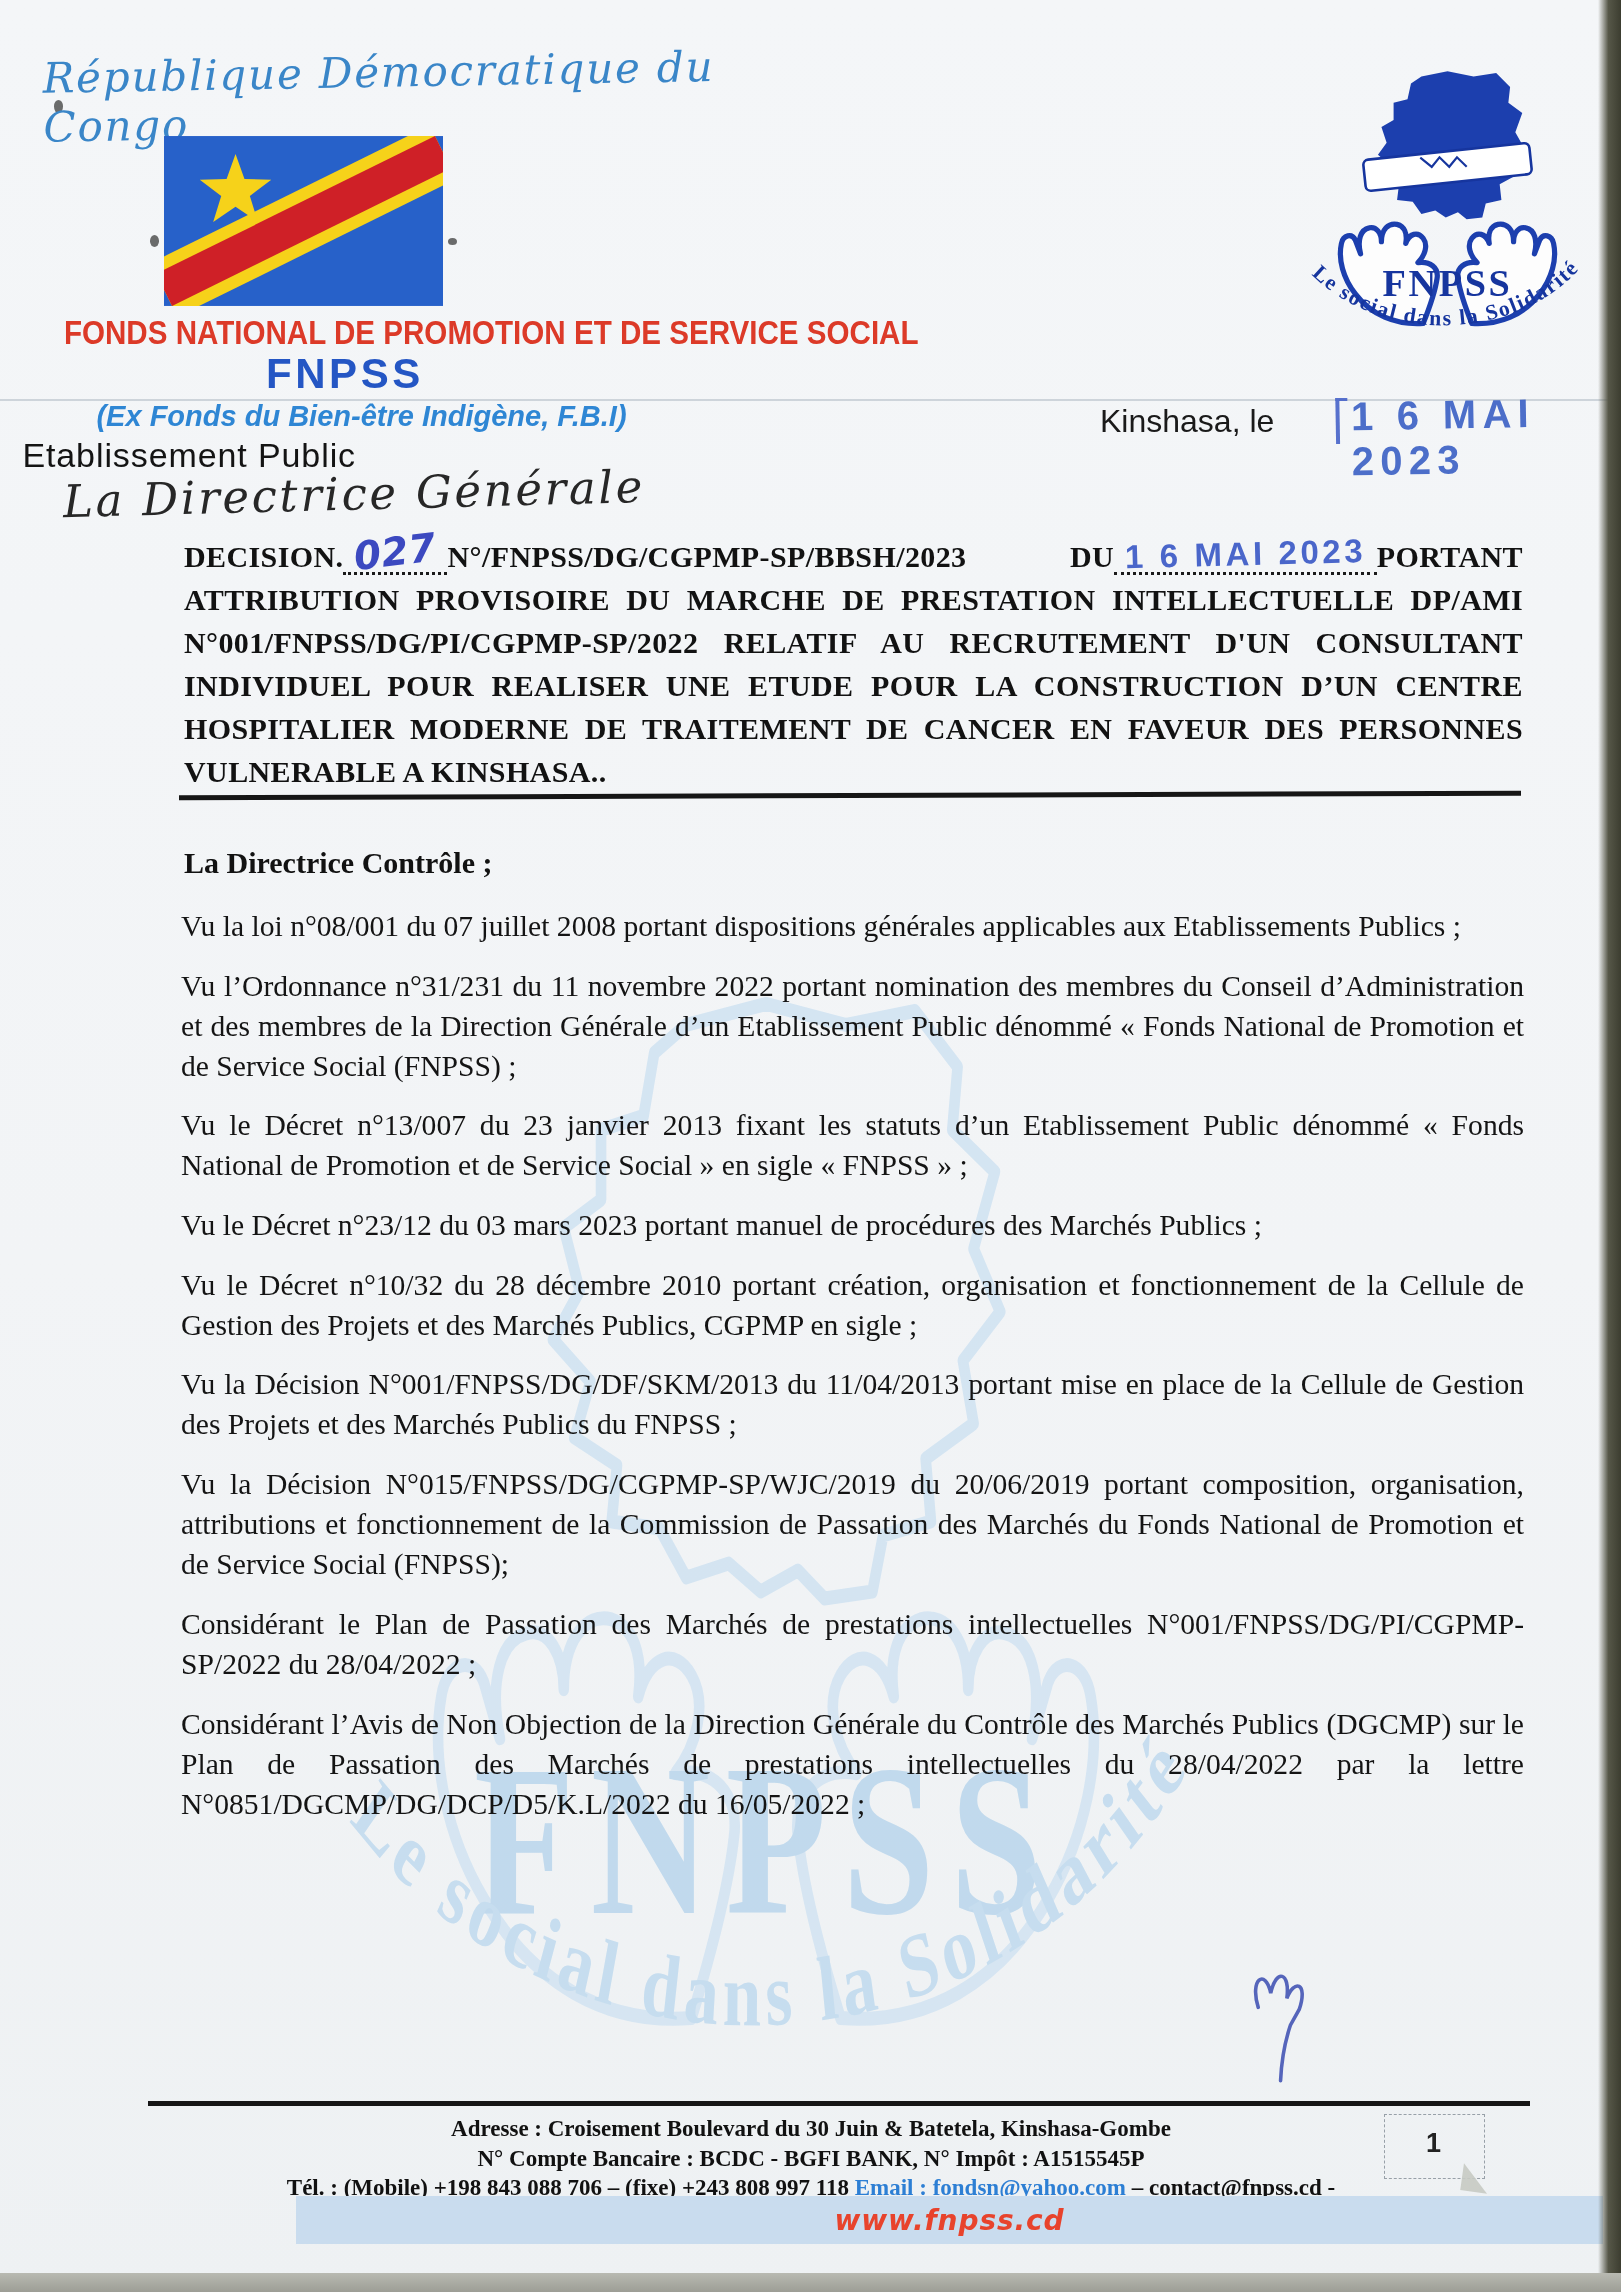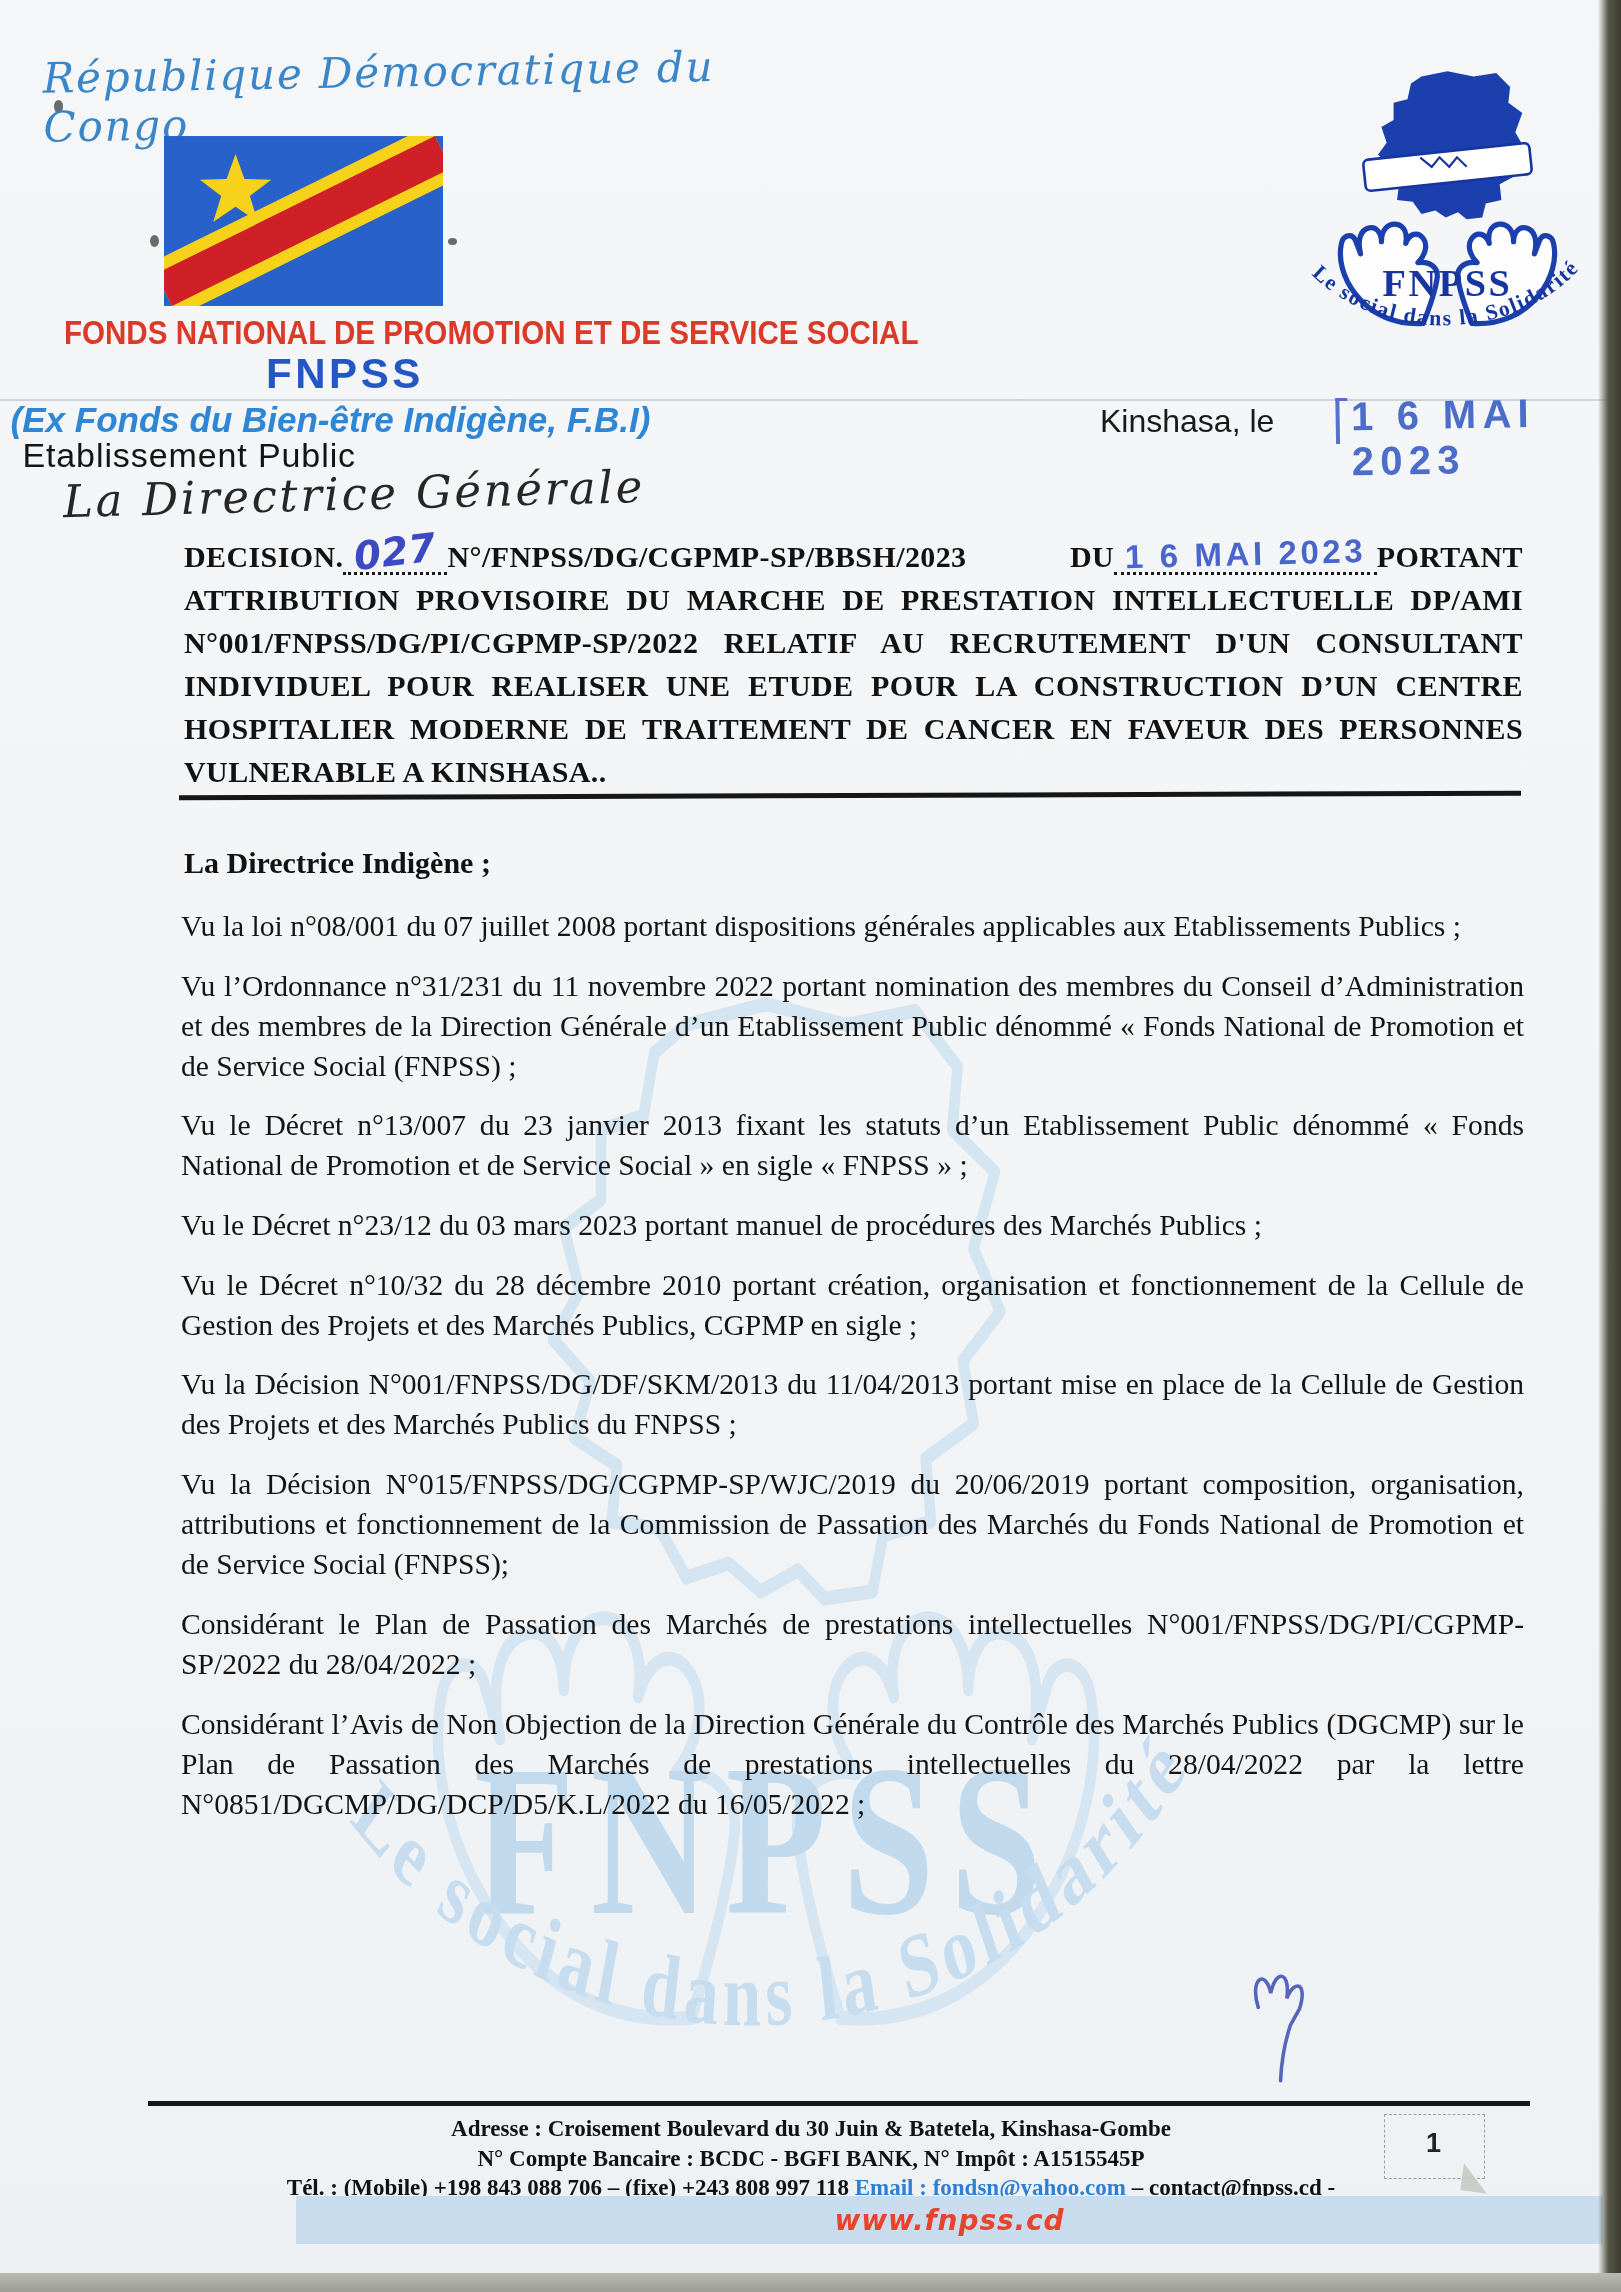--- a/index.html
+++ b/index.html
@@ -27,22 +27,22 @@
   
   .script-blue { position:absolute; left:43px; top:47px; width:770px; z-index:2;
     font-family:"DejaVu Serif",serif; font-style:italic; font-size:42px; letter-spacing:1.8px;
     color:#3a86c8; transform:rotate(-1deg);}
   .flag { position:absolute; left:164px; top:136px; width:279px; height:170px; z-index:2;}
   .org-red { position:absolute; left:22.4px; top:313px; width:645px; text-align:center; z-index:2;
     font-family:"Liberation Sans",sans-serif; font-weight:700; font-size:34px; color:#dc3a28;
     transform:scaleX(.87); transform-origin:center; white-space:nowrap;}
   .org-acronym { position:absolute; left:22.4px; top:350px; width:645px; text-align:center; z-index:2;
     font-family:"Liberation Sans",sans-serif; font-weight:700; font-size:42px; letter-spacing:3.6px; color:#2456c4;}
-  .org-former { position:absolute; left:8px; top:400px; width:645px; text-align:center; z-index:2;
-    font-family:"Liberation Sans",sans-serif; font-style:italic; font-weight:600; font-size:35px; color:#2e86d4;}
+  .org-former { position:absolute; left:39px; top:400px; width:645px; text-align:center; z-index:2;
+    font-family:"Liberation Sans",sans-serif; font-style:italic; font-weight:600; font-size:29px; color:#2e86d4;}
   .org-type { position:absolute; left:22.4px; top:436px; width:645px; z-index:2;
     font-family:"Liberation Sans",sans-serif; font-size:34px; letter-spacing:0.9px; color:#141414;}
   .script-black { position:absolute; left:63px; top:467px; width:627px; z-index:2;
     font-family:"DejaVu Serif",serif; font-style:italic; font-size:45px; letter-spacing:2.7px;
     color:#272727; transform:rotate(-1.5deg);}
   .logo { position:absolute; left:1291px; top:64px; width:313px; height:279px; z-index:2;}
   .logo .solid { fill:#1c3fae; }
   .logo .white-fill { fill:#ffffff; stroke:#16359e; stroke-width:3; }
   .logo .hand { fill:#fdfdfd; stroke:#1c3fae; stroke-width:6; stroke-linejoin:round;}
   .logo .acr { fill:#16359e; font-family:"Liberation Serif",serif; font-weight:bold; font-size:44px; letter-spacing:3px;}
@@ -146,21 +146,21 @@
   <div class="stamp-top">
     <span class="stamp-hook"></span>
     <span>1 6 MAI 2023</span>
   </div>
 
   <div class="title-block">
     <span>DECISION.</span><span class="dotted-wrap"><span class="handwritten">027</span></span><span>N°/FNPSS/DG/CGPMP-SP/BBSH/2023 DU</span><span class="dotted-wrap"><span class="stamp-inline">1 6 MAI 2023</span></span><span>PORTANT ATTRIBUTION PROVISOIRE DU MARCHE DE PRESTATION INTELLECTUELLE DP/AMI N°001/FNPSS/DG/PI/CGPMP-SP/2022 RELATIF AU RECRUTEMENT D'UN CONSULTANT INDIVIDUEL POUR REALISER UNE ETUDE POUR LA CONSTRUCTION D’UN CENTRE HOSPITALIER MODERNE DE TRAITEMENT DE CANCER EN FAVEUR DES PERSONNES VULNERABLE A KINSHASA..</span>
   </div>
   <div class="title-rule"></div>
 
-  <div class="salutation">La Directrice Indigène ;</div>
+  <div class="salutation">La Directrice Contrôle ;</div>
   <div class="body-block">
     <p>Vu la loi n°08/001 du 07 juillet 2008 portant dispositions générales applicables aux Etablissements Publics ;</p>
     <p>Vu l’Ordonnance n°31/231 du 11 novembre 2022 portant nomination des membres du Conseil d’Administration et des membres de la Direction Générale d’un Etablissement Public dénommé « Fonds National de Promotion et de Service Social (FNPSS) ;</p>
     <p>Vu le Décret n°13/007 du 23 janvier 2013 fixant les statuts d’un Etablissement Public dénommé « Fonds National de Promotion et de Service Social » en sigle « FNPSS » ;</p>
     <p>Vu le Décret n°23/12 du 03 mars 2023 portant manuel de procédures des Marchés Publics ;</p>
     <p>Vu le Décret n°10/32 du 28 décembre 2010 portant création, organisation et fonctionnement de la Cellule de Gestion des Projets et des Marchés Publics, CGPMP en sigle ;</p>
     <p>Vu la Décision N°001/FNPSS/DG/DF/SKM/2013 du 11/04/2013 portant mise en place de la Cellule de Gestion des Projets et des Marchés Publics du FNPSS ;</p>
     <p>Vu la Décision N°015/FNPSS/DG/CGPMP-SP/WJC/2019 du 20/06/2019 portant composition, organisation, attributions et fonctionnement de la Commission de Passation des Marchés du Fonds National de Promotion et de Service Social (FNPSS);</p>
     <p>Considérant le Plan de Passation des Marchés de prestations intellectuelles N°001/FNPSS/DG/PI/CGPMP-SP/2022 du 28/04/2022 ;</p>
     <p>Considérant l’Avis de Non Objection de la Direction Générale du Contrôle des Marchés Publics (DGCMP) sur le Plan de Passation des Marchés de prestations intellectuelles du 28/04/2022 par la lettre N°0851/DGCMP/DG/DCP/D5/K.L/2022 du 16/05/2022 ;</p>

